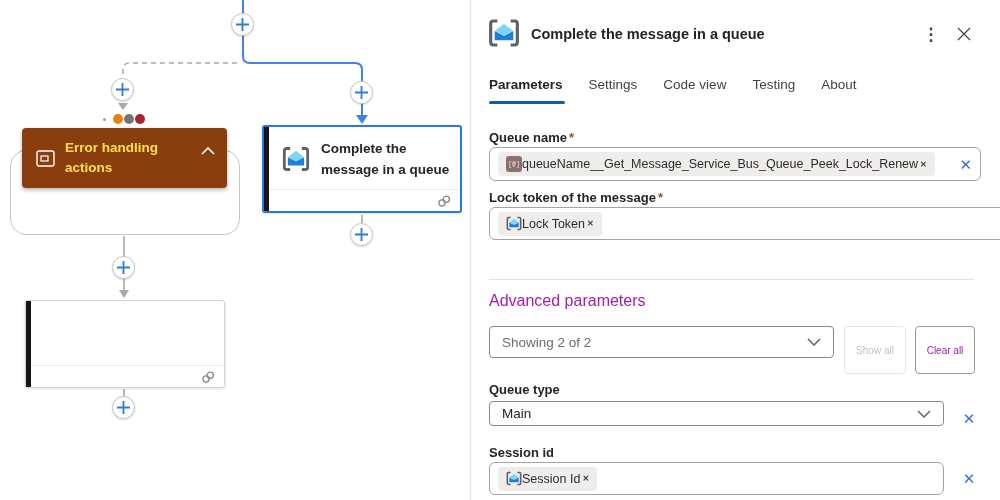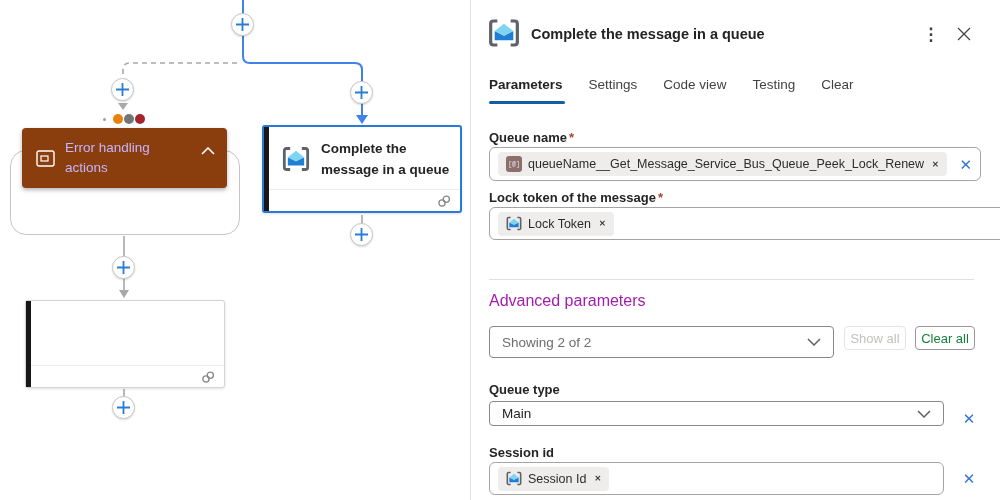--- a/index.html
+++ b/index.html
@@ -17,22 +17,22 @@
   .dot { position:absolute; width:10px; height:10px; border-radius:50%; top:114px; }
   .dot-mini { position:absolute; width:3px; height:3px; border-radius:50%; background:#9d9d9d;
     left:103px; top:118px; }
 
   .scope-container { position:absolute; left:10px; top:150px; width:230px; height:85px;
     border:1px solid #c8c6c4; border-radius:16px; background:#fff; }
 
   .scope-card { position:absolute; left:22px; top:128px; width:205px; height:60px;
     background:#8a3e0e; border-radius:4px; box-shadow:0 2px 4px rgba(0,0,0,.3);
     display:flex; align-items:center; cursor:pointer; }
-  .scope-card .label { width:126px; margin-left:10px; color:#c4b5fd; font-size:13.5px;
-    font-weight:400; line-height:20px; }
+  .scope-card .label { width:126px; margin-left:10px; color:#fde047; font-size:13.5px;
+    font-weight:700; line-height:20px; }
   .scope-icon { margin-left:14px; flex:0 0 auto; }
   .scope-chevron { margin-left:auto; margin-right:12px; margin-bottom:14px; cursor:pointer; }
 
   .action-card { position:absolute; width:200px; height:88px; background:#fff;
     border-radius:3px; cursor:pointer; }
   .card-abandon { left:25px; top:300px; border:1px solid #d6d4d2;
     box-shadow:0 1px 3px rgba(0,0,0,.13); }
   .card-complete { left:262px; top:125px; border:2px solid #2979d9;
     box-shadow:0 1px 3px rgba(0,0,0,.13); }
   .card-bar { position:absolute; left:0; top:0; bottom:0; width:5px; background:#161616; }
@@ -66,21 +66,21 @@
 
   .field-label { position:absolute; left:18px; font-size:13px; font-weight:700; color:#242424; }
   .req { color:#a4452a; margin-left:2px; }
 
   .input { position:absolute; left:18px; background:#fff; border:1px solid #a6a4a2;
     border-radius:6px; display:flex; align-items:center; padding:0 8px; cursor:text; }
   .in-queue-name { top:147px; width:492px; height:34px; }
   .in-lock-token { top:207px; width:581px; height:33px; }
   .in-session   { top:462px; width:455px; height:33px; }
 
-  .pill { display:inline-flex; align-items:center; gap:6px; background:#efedeb;
+  .pill { display:inline-flex; align-items:center; background:#efedeb;
     border-radius:4px; height:24px; padding:0 8px; max-width:95%; cursor:pointer; }
   .pill .txt { font-size:12.5px; color:#2c2c2c; white-space:nowrap; }
   .pill .rm { font-size:8px; font-weight:700; color:#3b3b3b; margin-left:2px; cursor:pointer; }
   .param-chip { width:16px; height:16px; border-radius:3px; background:#8b6e6e; color:#efe2e2;
     font-size:6.5px; display:flex; align-items:center; justify-content:center; flex:0 0 auto;
     font-family:"Liberation Mono", monospace; }
 
   .clear-x { color:#3473d8; font-size:15px; font-weight:400; background:none; border:none;
     cursor:pointer; line-height:1; }
   .clear-inside { margin-left:auto; }
@@ -93,24 +93,24 @@
   .adv-heading { position:absolute; left:18px; top:292px; font-size:16px; color:#a21caf; }
 
   .dropdown { position:absolute; left:18px; background:#fff; border:1px solid #8a8886;
     border-radius:4px; display:flex; align-items:center; padding:0 12px; cursor:pointer; }
   .dd-adv { top:326px; width:345px; height:32px; }
   .dd-adv .dd-text { color:#6f6d6b; }
   .dd-qt { top:401px; width:455px; height:25px; }
   .dd-text { font-size:13.5px; }
   .dd-chevron { margin-left:auto; }
 
-  .btn { position:absolute; top:326px; height:24px; background:#fff; border-radius:4px;
-    font-size:13px; font-family:inherit; cursor:pointer; }
+  .btn { position:absolute; top:326px; height:48px; background:#fff; border-radius:4px;
+    font-size:10px; font-family:inherit; cursor:pointer; }
   .btn-showall { left:373px; width:62px; border:1px solid #e6e4e2; color:#c2c0be; cursor:default; }
-  .btn-clearall { left:444px; width:60px; border:1px solid #9a9896; color:#15803d; }
+  .btn-clearall { left:444px; width:60px; border:1px solid #9a9896; color:#a21caf; }
 
   .lbl-qn { top:130px; } .lbl-lt { top:190px; }
   .lbl-qt { top:382px; } .lbl-sid { top:445px; }
 </style>
 </head>
 <body>
 
 <div id="canvas">
 
   <svg id="wires" width="470" height="500">
@@ -224,21 +224,21 @@
     <svg width="14" height="14">
       <path d="M1,1 L13,13 M13,1 L1,13" stroke="#424242" stroke-width="1.2"></path>
     </svg>
   </button>
 
   <div class="tabs">
     <span class="tab active">Parameters</span>
     <span class="tab">Settings</span>
     <span class="tab">Code view</span>
     <span class="tab">Testing</span>
-    <span class="tab">Clear</span>
+    <span class="tab">About</span>
   </div>
   <div class="tab-underline"></div>
 
   <div class="field-label lbl-qn"><span>Queue name</span><span class="req">*</span></div>
   <div class="input in-queue-name">
     <span class="pill">
       <span class="param-chip">[@]</span>
       <span class="txt">queueName__Get_Message_Service_Bus_Queue_Peek_Lock_Renew</span>
       <span class="rm">✕</span>
     </span>

